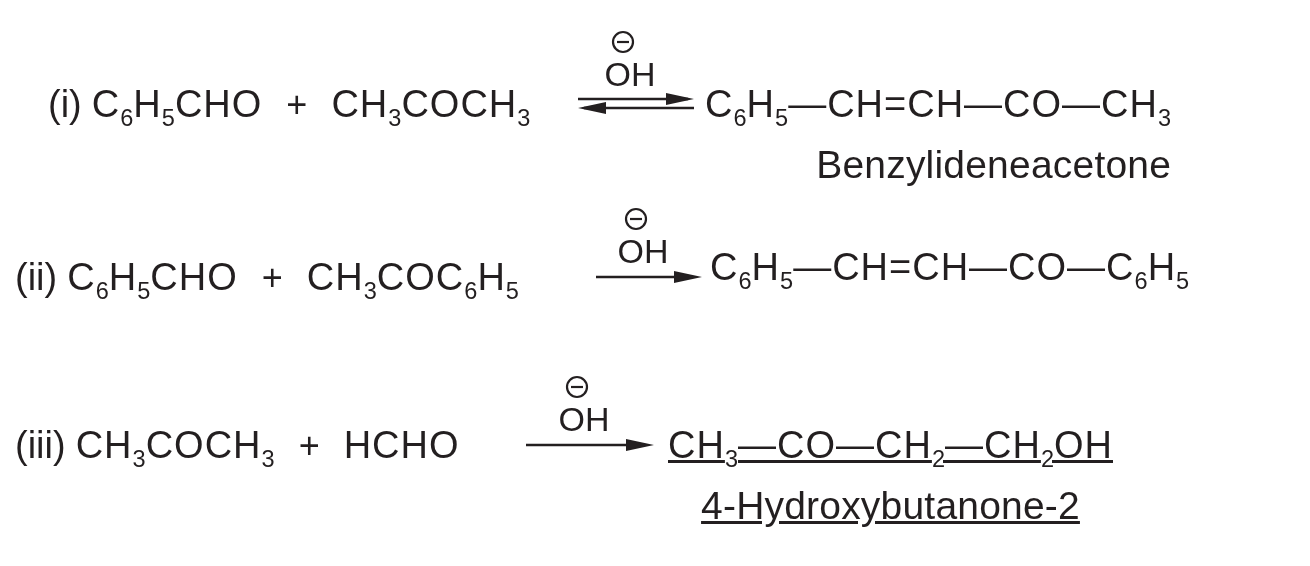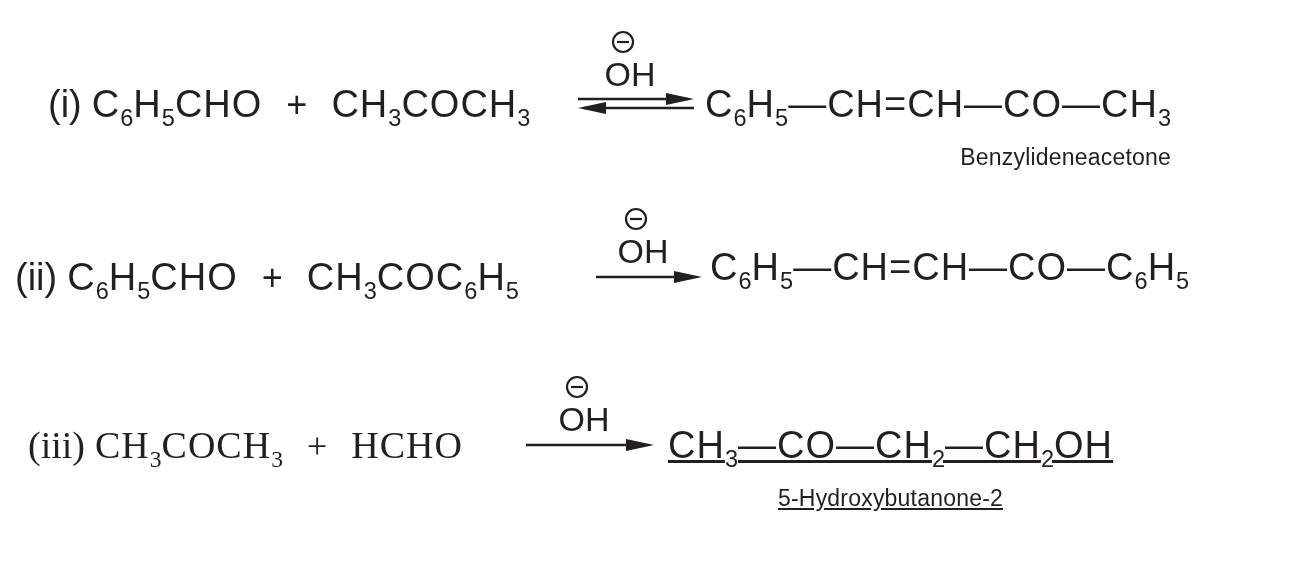--- a/index.html
+++ b/index.html
@@ -60,23 +60,23 @@
   .arrow-svg { display: block; }
 
   
   .product {
     display: inline-flex;
     flex-direction: column;
     align-items: center;
     white-space: nowrap;
   }
   .product .name {
-    font-size: 23px;
+    font-size: 39px;
     line-height: 36px;
-    margin-top: 16px;
+    margin-top: 24px;
     letter-spacing: 0.2px;
   }
 </style>
 </head>
 <body>
 
 <div class="abs reactants" style="left:48px; top:85px;">
   <span class="idx">(i)</span>
   <span class="formula">C<sub>6</sub>H<sub>5</sub>CHO</span>
   <span class="plus">+</span>
@@ -118,35 +118,35 @@
   <svg class="arrow-svg" width="106" height="16" viewBox="0 0 106 16">
     <line x1="0" y1="8" x2="82" y2="8" stroke="#231f20" stroke-width="2.6"></line>
     <polygon points="78,2 106,8 78,14" fill="#231f20"></polygon>
   </svg>
 </div>
 
 <div class="abs product" style="left:710px; top:248px;">
   <span class="formula">C<sub>6</sub>H<sub>5</sub>—CH=CH—CO—C<sub>6</sub>H<sub>5</sub></span>
 </div>
 
-<div class="abs reactants" style="left:28px; top:426px;font-family:Liberation Serif, serif;">
+<div class="abs reactants" style="left:15px; top:426px;">
   <span class="idx">(iii)</span>
   <span class="formula">CH<sub>3</sub>COCH<sub>3</sub></span>
   <span class="plus">+</span>
   <span class="formula">HCHO</span>
 </div>
 
 <div class="abs arrow-asm" style="left:526px; top:375px; width:128px;">
   <svg class="charge-icon" width="24" height="24" viewBox="0 0 24 24">
     <circle cx="12" cy="12" r="10" fill="none" stroke="#231f20" stroke-width="2.2"></circle>
     <line x1="6" y1="12" x2="18" y2="12" stroke="#231f20" stroke-width="2.2"></line>
   </svg>
   <span class="reagent">OH</span>
   <svg class="arrow-svg" width="128" height="16" viewBox="0 0 128 16">
     <line x1="0" y1="8" x2="104" y2="8" stroke="#231f20" stroke-width="2.6"></line>
     <polygon points="100,2 128,8 100,14" fill="#231f20"></polygon>
   </svg>
 </div>
 
 <div class="abs product" style="left:668px; top:426px;text-decoration:underline;">
   <span class="formula">CH<sub>3</sub>—CO—CH<sub>2</sub>—CH<sub>2</sub>OH</span>
-  <span class="name">5-Hydroxybutanone-2</span>
+  <span class="name">4-Hydroxybutanone-2</span>
 </div>
 
 </body></html>

